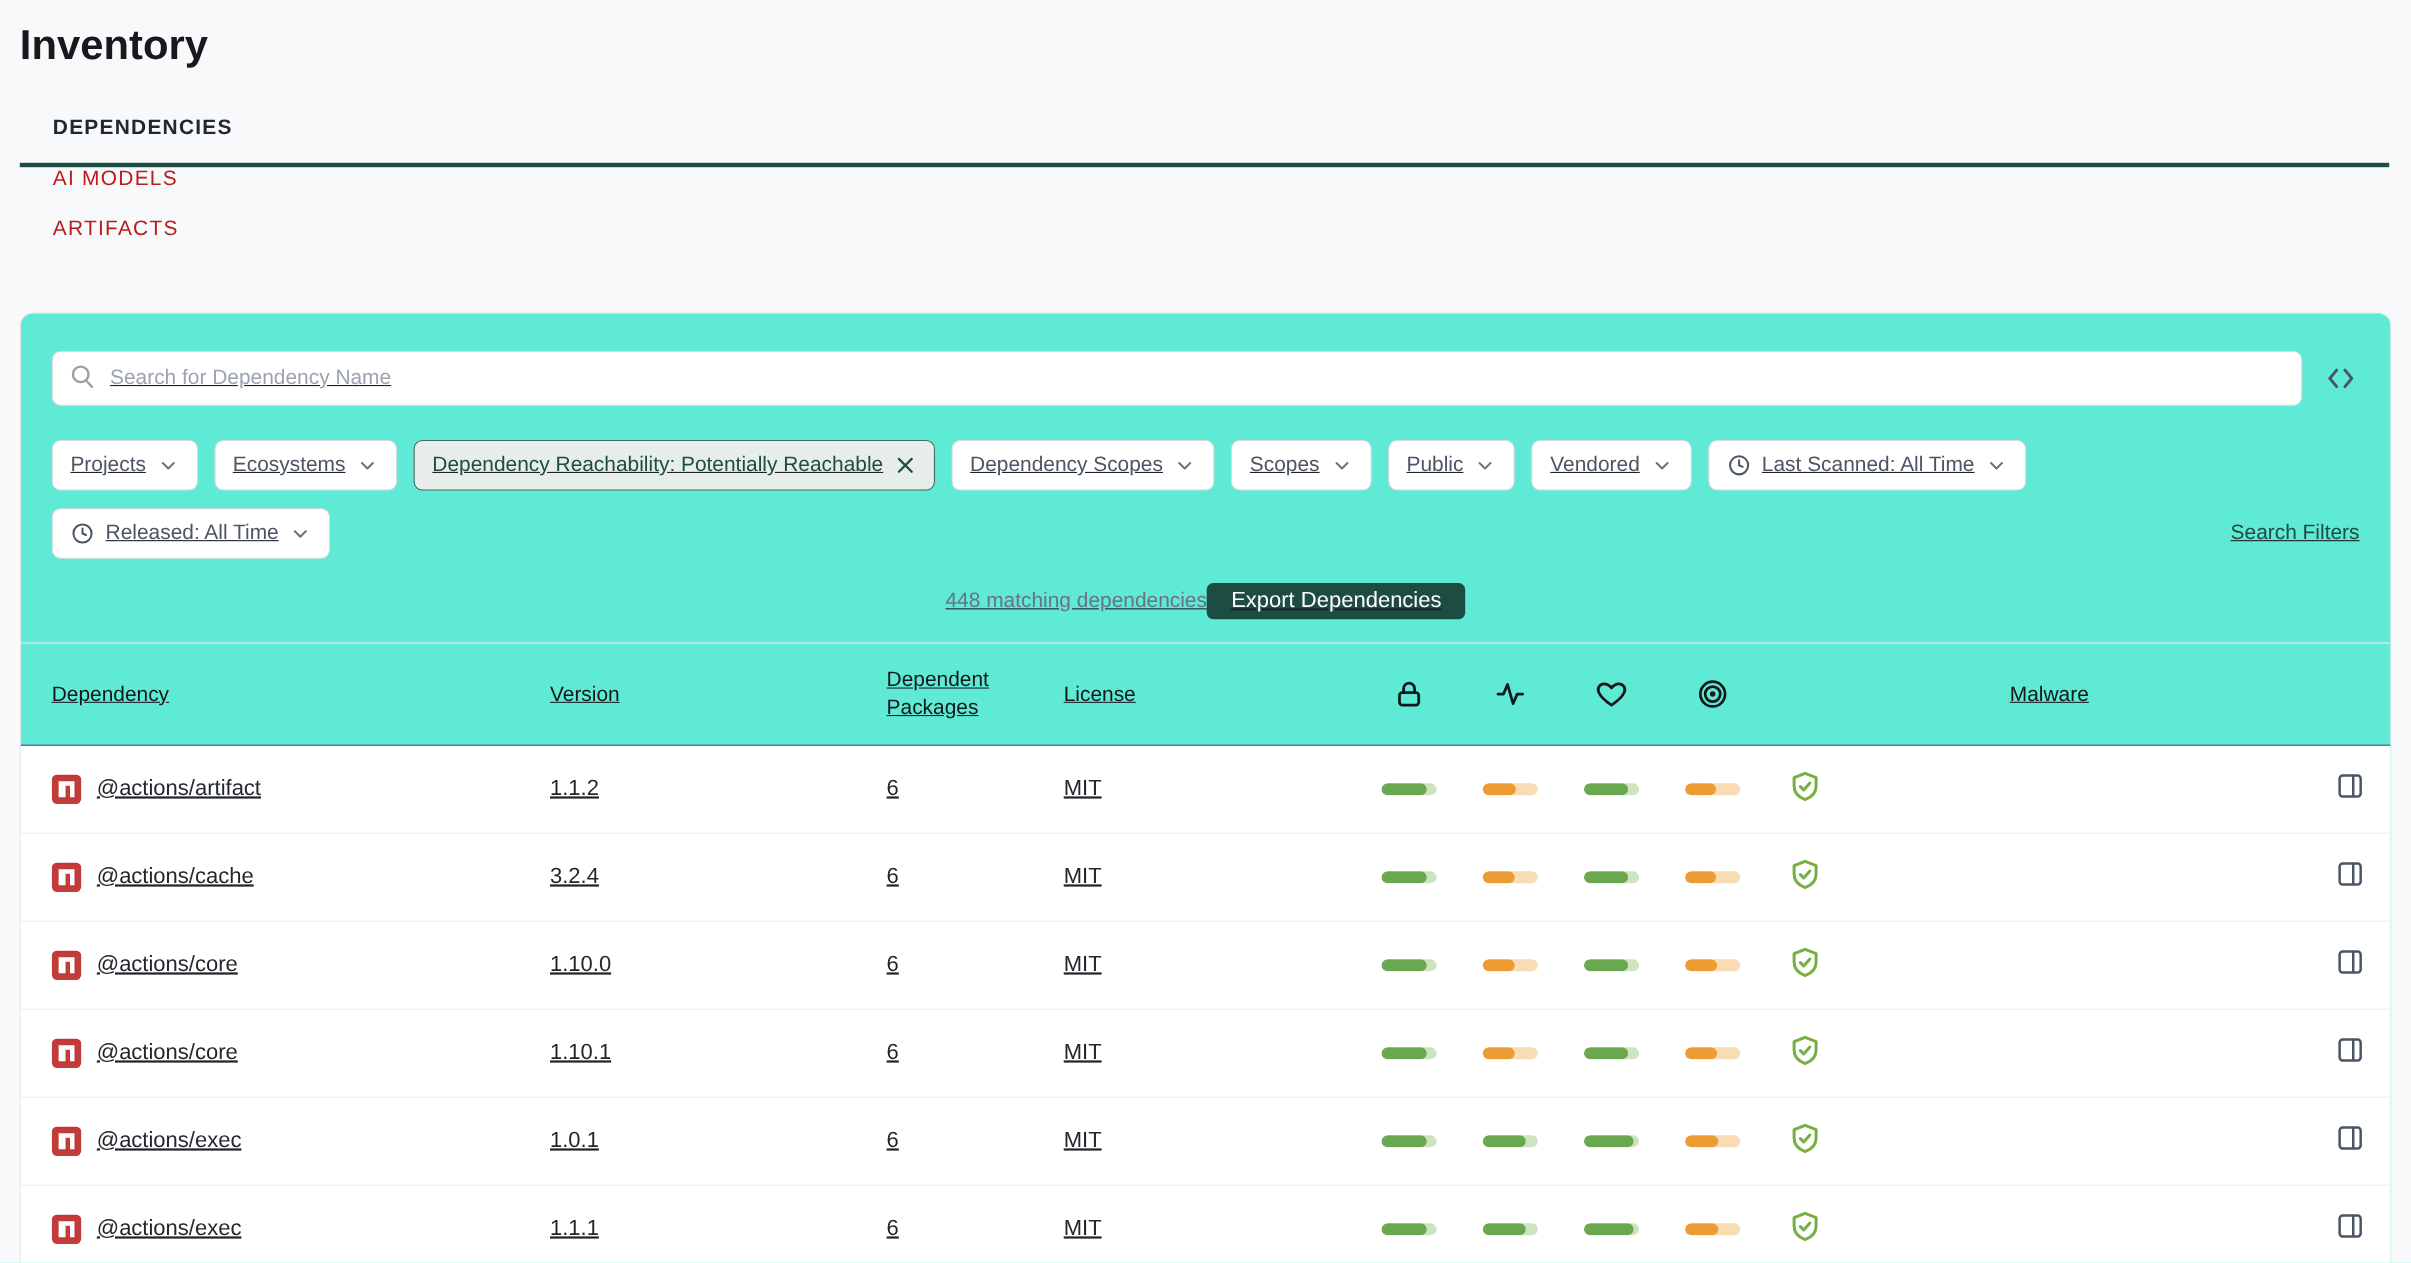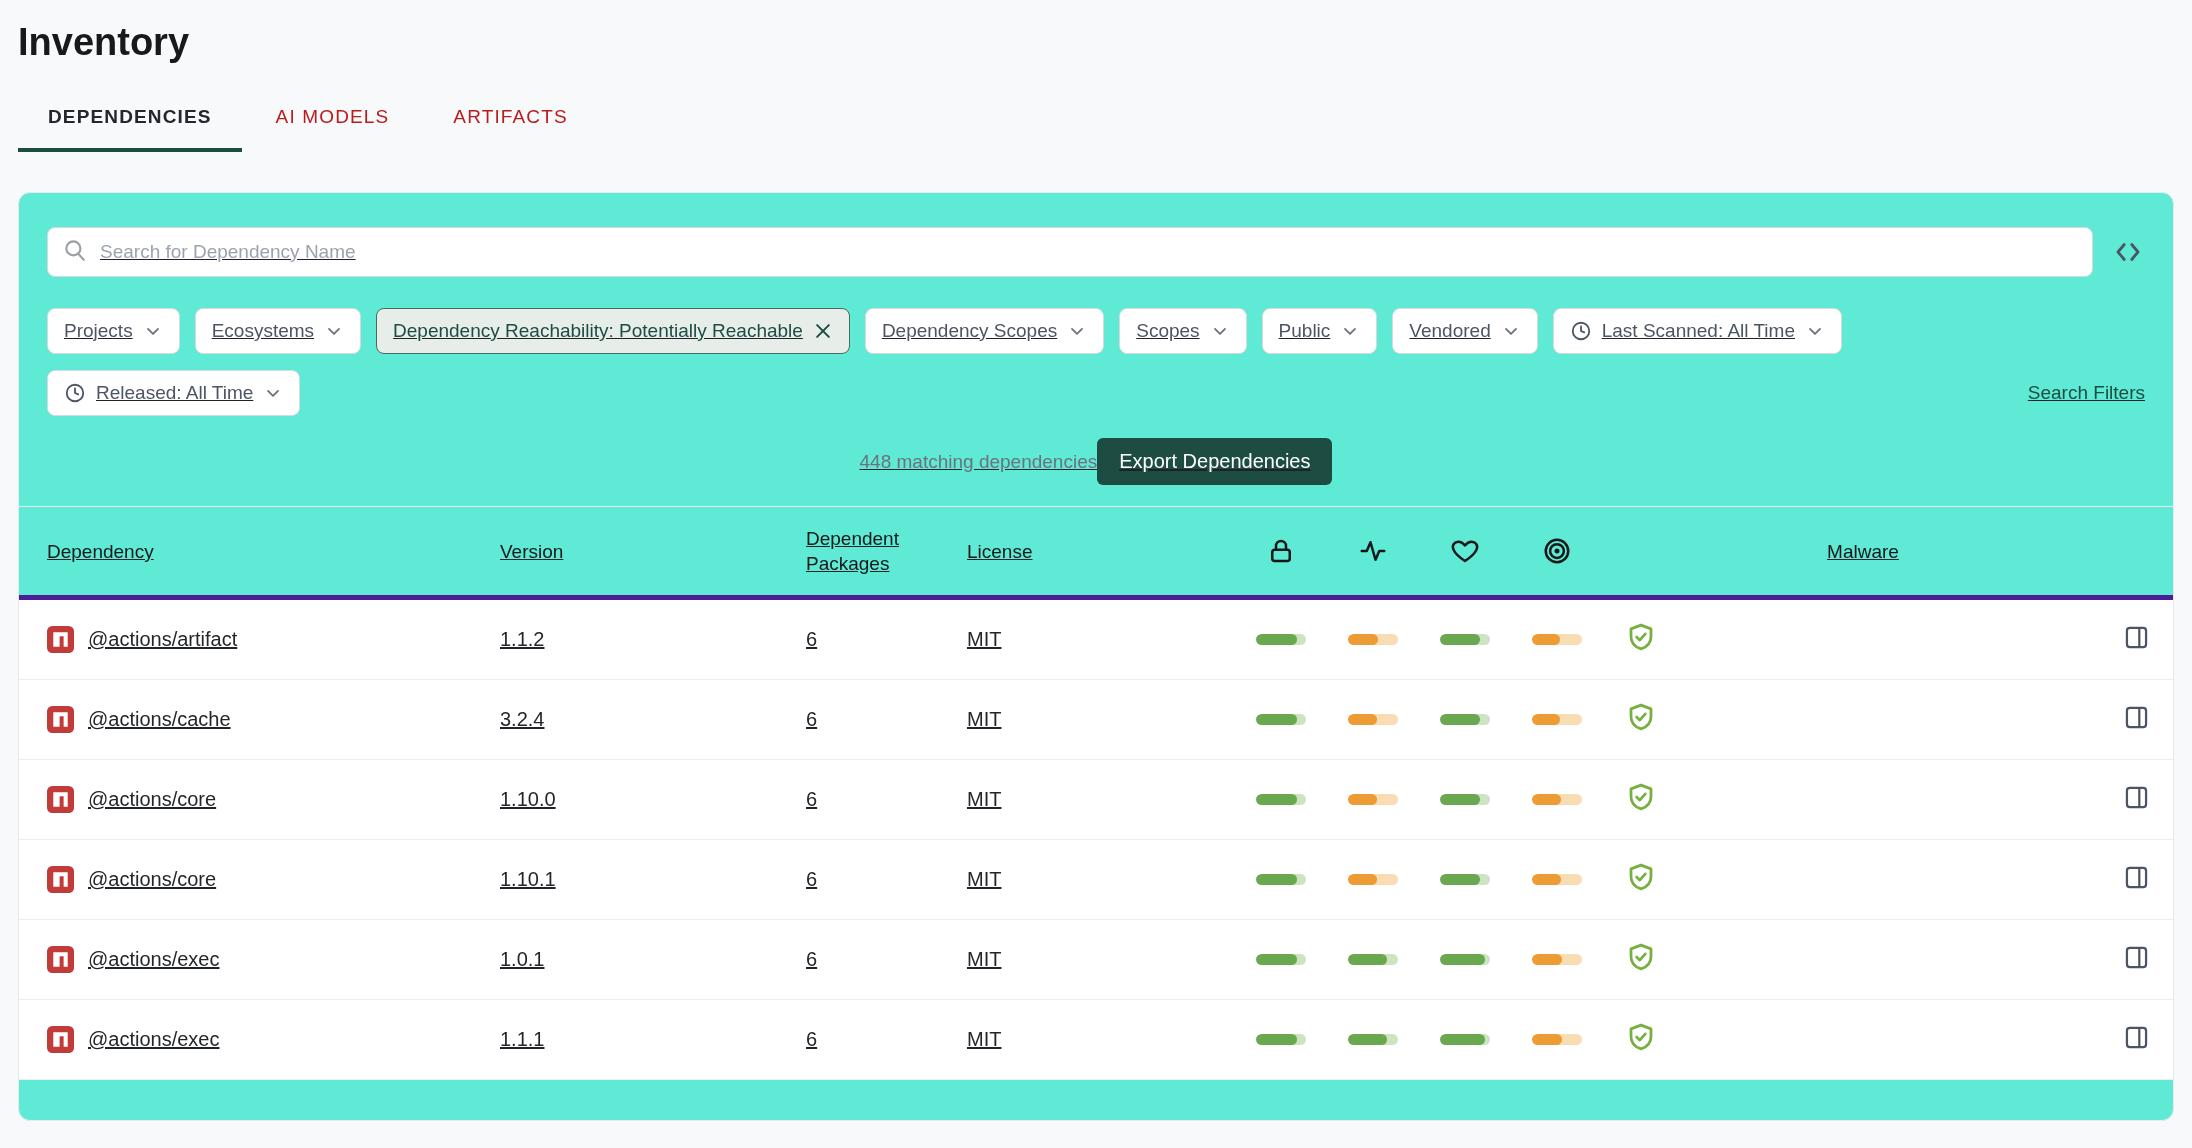--- a/index.html
+++ b/index.html
@@ -10,21 +10,21 @@
     color: #1f2329;
   }
   
   .page-title {
     margin: 16px 0 0 18px;
     font-size: 38px;
     font-weight: 600;
     color: #17191c;
     line-height: 52px;
   }
-  .tab-bar { margin: 38px 16px 0 18px; display: flex; }
+  .tab-bar { margin: 38px 16px 0 18px; display: flex; flex-direction: column; }
   .tab {
     padding: 0 30px 20px 30px;
     margin-right: 4px;
     font-size: 19px;
     letter-spacing: 0.06em;
     color: #b91c1c;
     font-weight: 500;
     border-bottom: 4px solid transparent;
     cursor: pointer;
     white-space: nowrap;
@@ -83,35 +83,35 @@
   }
   .chip .icon-wrap { display: flex; align-items: center; }
   .clear-filters {
     font-size: 19px; font-weight: 500;
     color: #1d4c43; cursor: pointer; text-decoration: none;
   }
   
   .results-row { margin-top: 22px; display: flex; justify-content: center; align-items: center; }
   .results-count { font-size: 19px; color: #6b7280; }
   .export-btn {
-    height: 47px; padding: 0 22px;
+    height: 33px; padding: 0 22px;
     background: #1d4c43; color: #fff;
     border: none; border-radius: 6px;
     font-size: 20px; font-weight: 500;
     font-family: "Liberation Sans", sans-serif;
     cursor: pointer;
   }
   
   .table { margin: 21px -28px 0 -28px; border-top: 1px solid #e9eaec; }
   .thead, .tr {
     display: grid;
     grid-template-columns: 481px 306px 161px 285px 92px 92px 92px 92px 480px 73px;
     align-items: center;
   }
-  .thead { height: 93px; border-bottom: 5px solid #4c1d95; }
+  .thead { height: 93px; border-bottom: 1px solid #4c1d95; }
   .th { font-size: 19px; color: #15181b; font-weight: 500; line-height: 25px; }
   .th.c1 { padding-left: 28px; }
   .th.dep-pkg { max-width: 120px; }
   .th.icon-col { display: flex; padding-left: 14px; }
   .th.malware-col { padding-left: 6px; text-align: center; }
   .tr { height: 80px; border-bottom: 1px solid #ebedef; background: #fff; }
   .td { font-size: 20px; color: #23272c; }
   .td.dep { padding-left: 28px; display: flex; align-items: center; gap: 14px; }
   .dep-name { font-size: 20px; color: #23272c; }
   .npm-badge { display: flex; align-items: center; }

